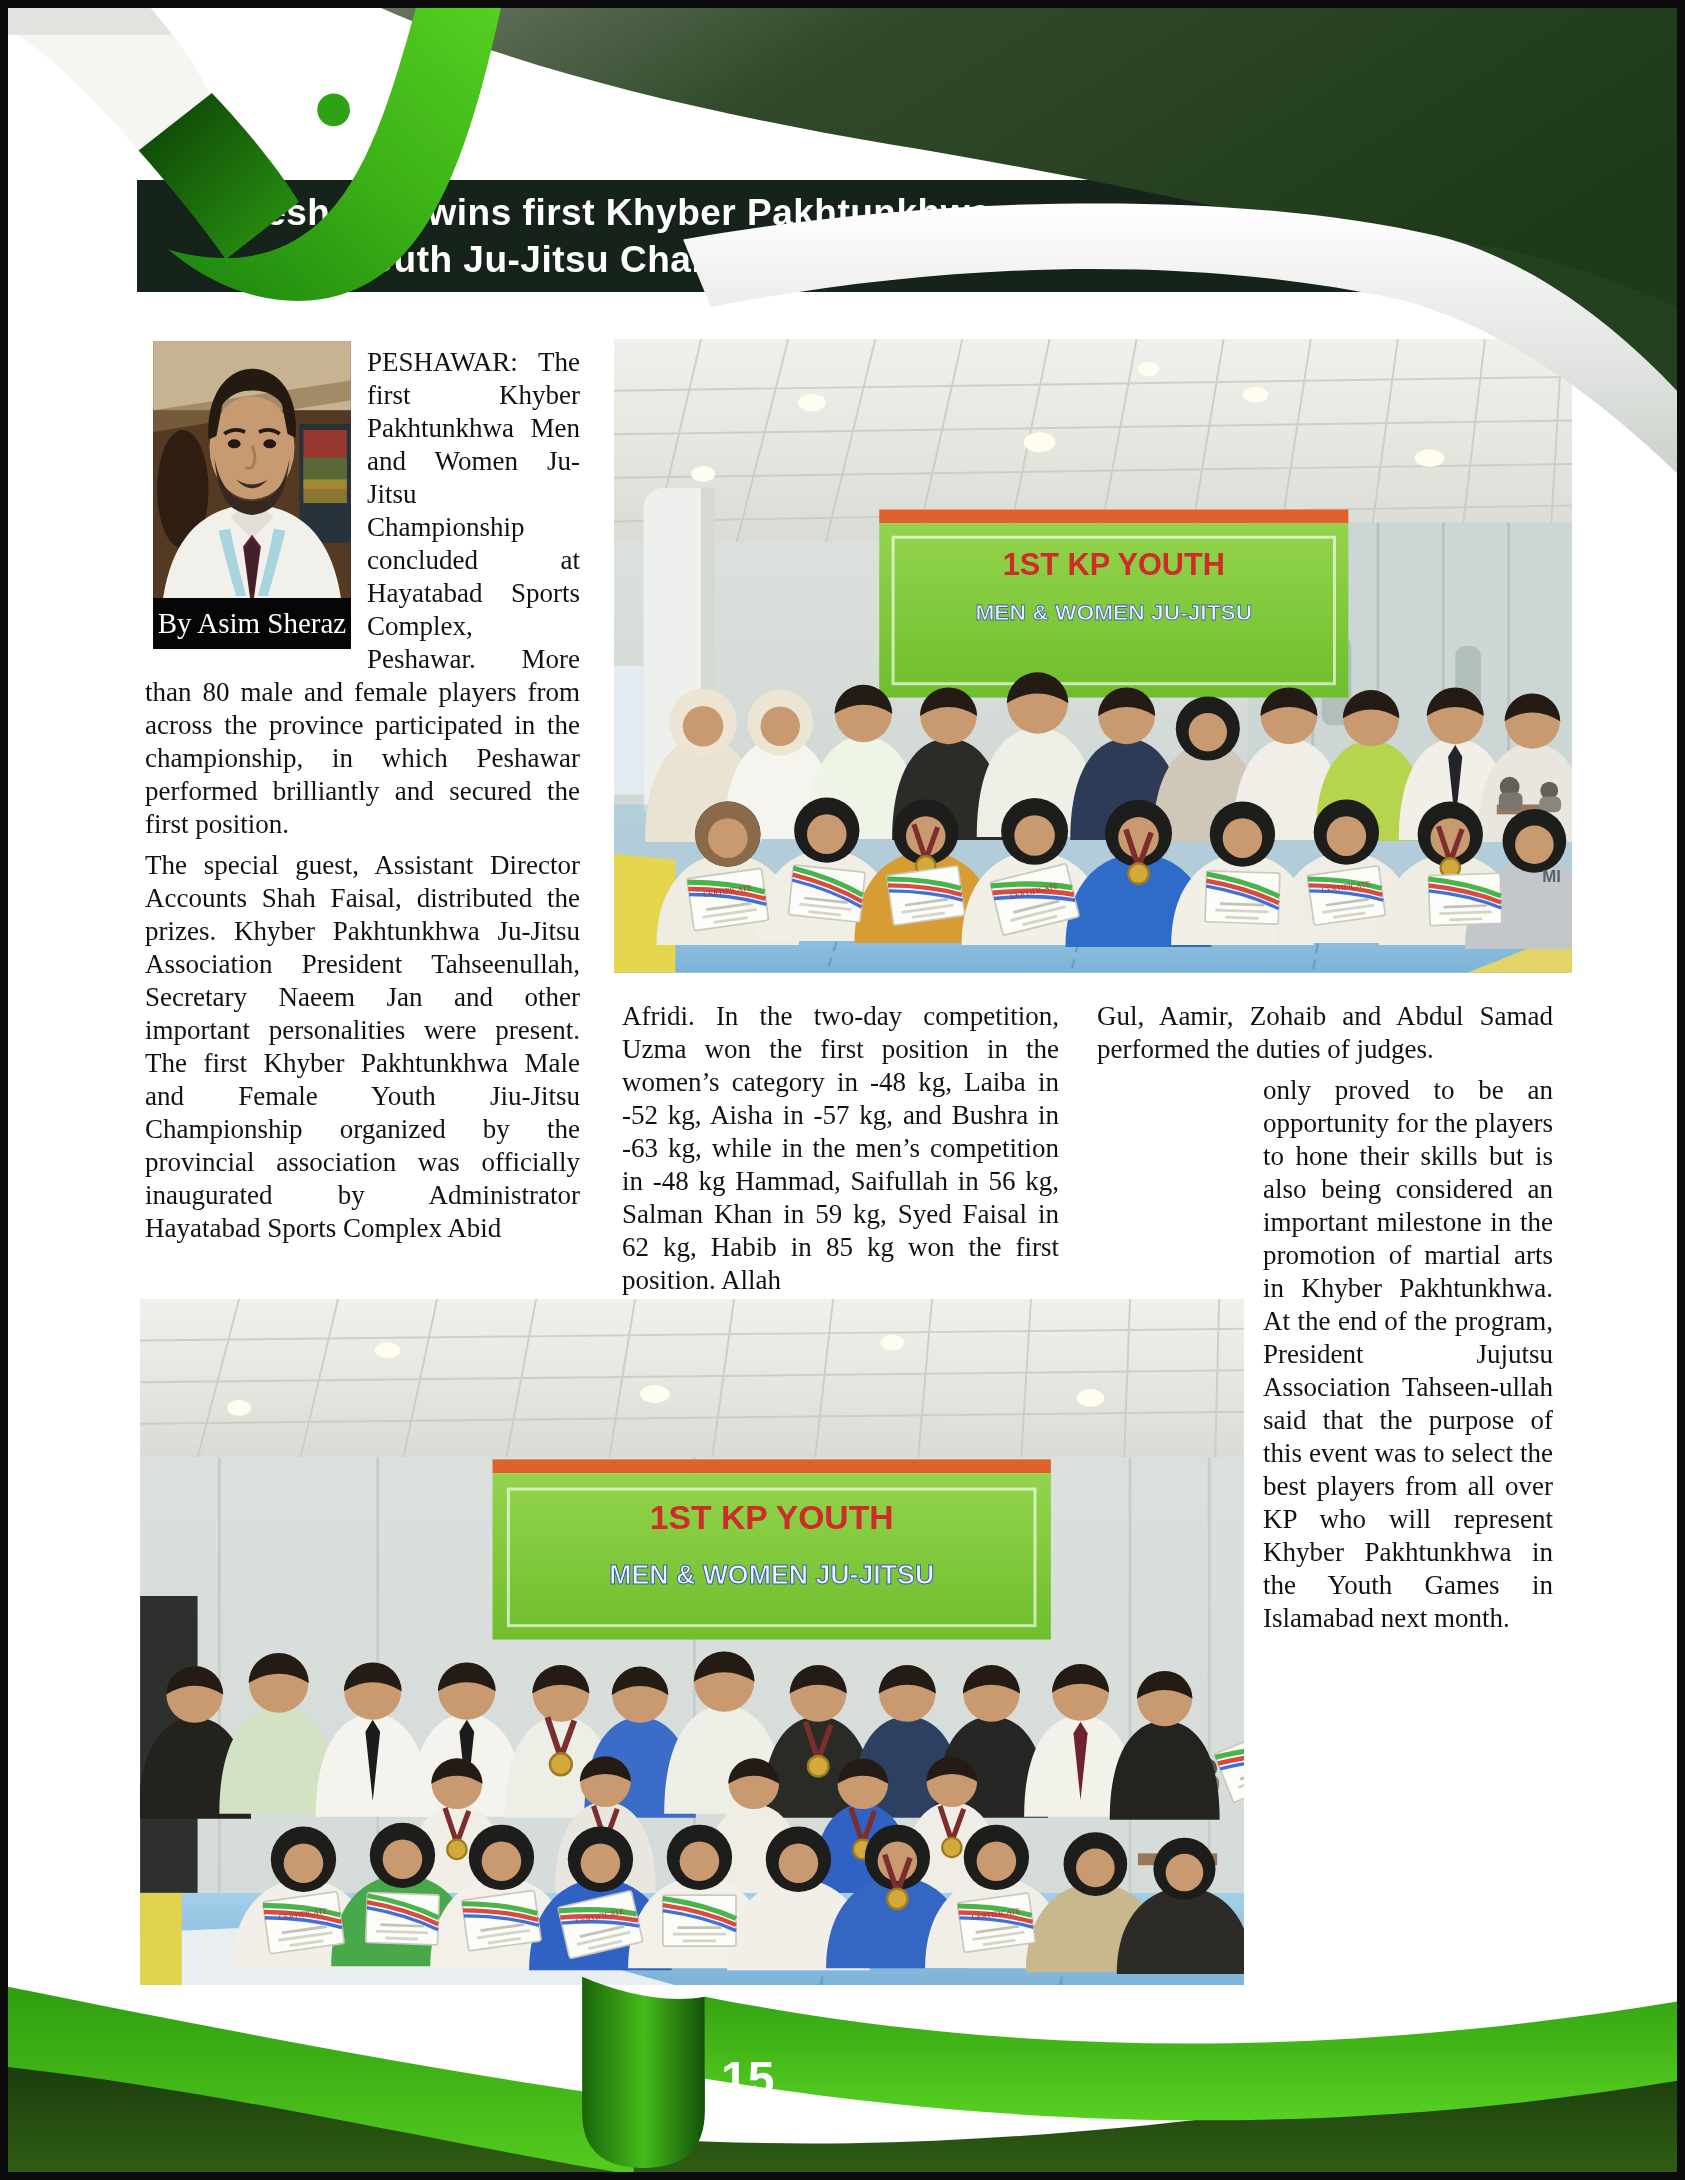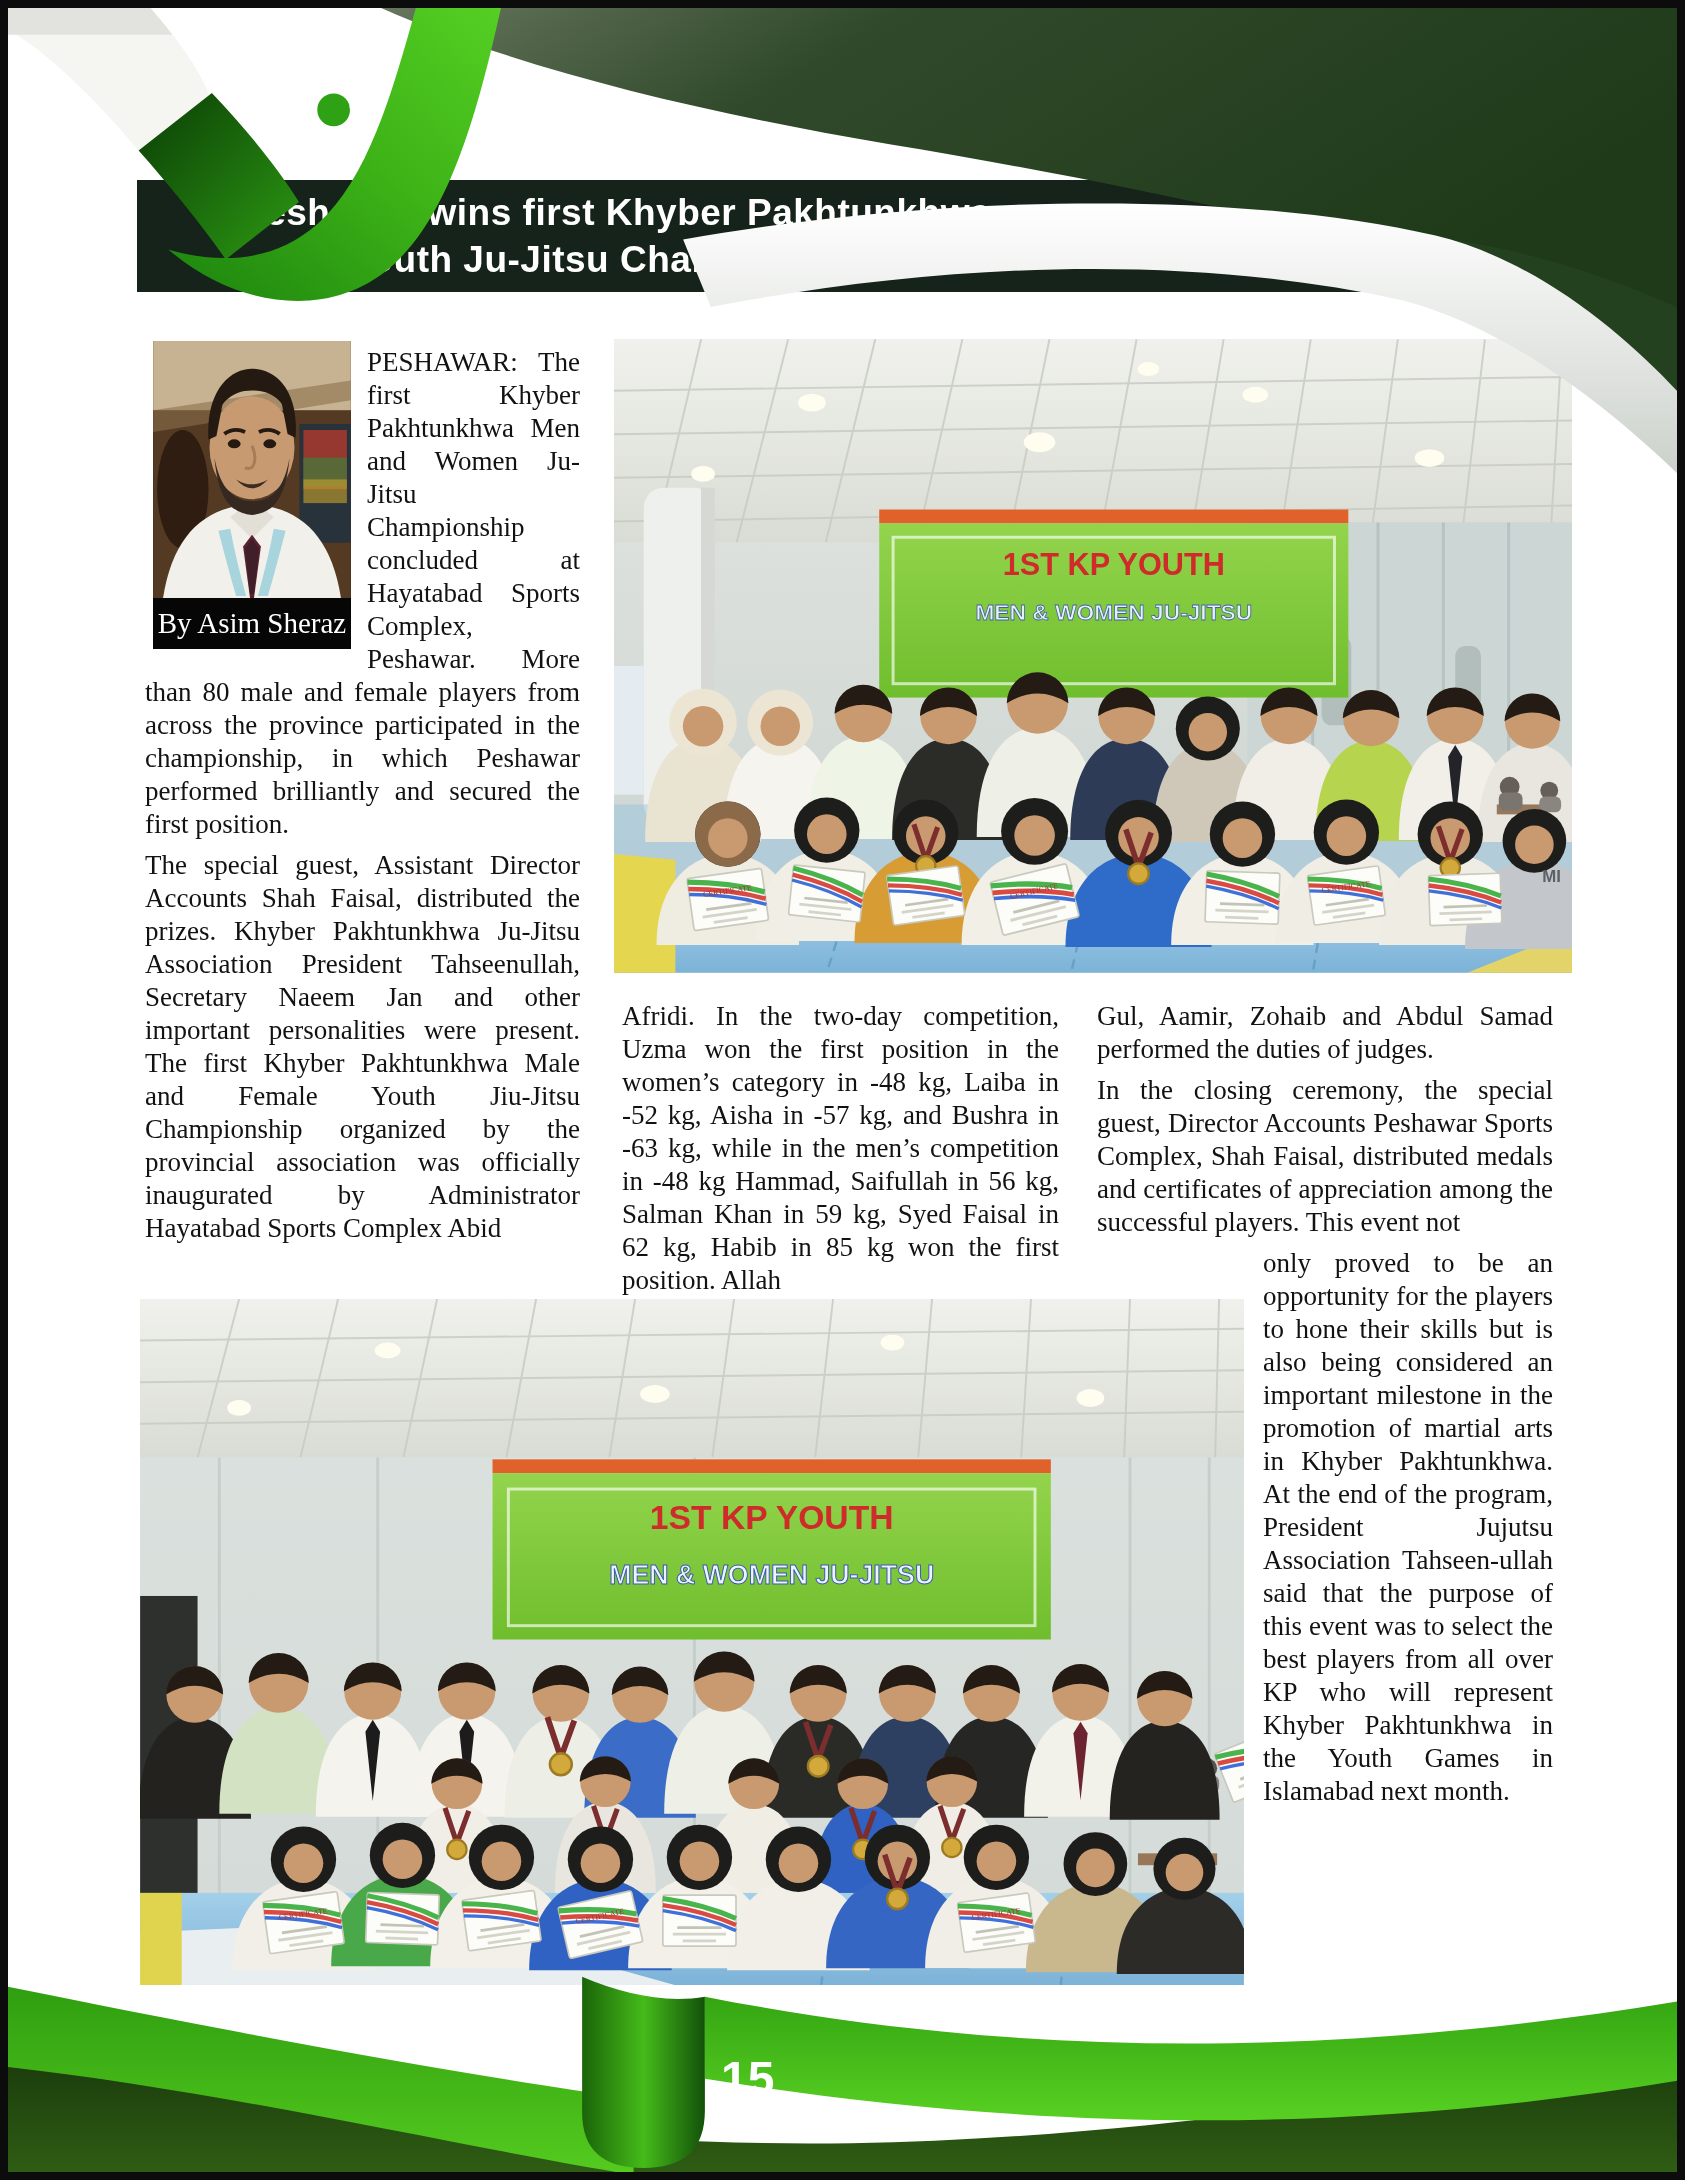--- a/index.html
+++ b/index.html
@@ -312,21 +312,20 @@
       <text transform="translate(740,556) rotate(-8)" text-anchor="middle" font-size="8" fill="#a03535" font-family="Liberation Serif,serif">CERTIFICATE</text>
     </g>
   </svg>
 
   <div class="abs col col-b">
     <p>Afridi. In the two-day competition, Uzma won the first position in the women’s category in -48 kg, Laiba in -52 kg, Aisha in -57 kg, and Bushra in -63 kg, while in the men’s competition in -48 kg Hammad, Saifullah in 56 kg, Salman Khan in 59 kg, Syed Faisal in 62 kg, Habib in 85 kg won the first position. Allah</p>
   </div>
 
   <div class="abs col col-c">
     <p>Gul, Aamir, Zohaib and Abdul Samad performed the duties of judges.</p>
-    <p>In the closing ceremony, the special guest, Director Accounts Peshawar Sports Complex, Shah Faisal, distributed medals and certificates of appreciation among the successful players. This event not</p>
     <p><span class="p2-spacer"></span><span>only proved to be an opportunity for the players to hone their skills but is also being considered an important milestone in the promotion of martial arts in Khyber Pakhtunkhwa. At the end of the program, President Jujutsu Association Tahseen-ullah said that the purpose of this event was to select the best players from all over KP who will represent Khyber Pakhtunkhwa in the Youth Games in Islamabad next month.</span></p>
   </div>
 
   <svg class="abs photo photo2" width="1104" height="686" viewBox="0 0 1115 693">
     <rect width="1115" height="693" fill="url(#gWall)"></rect>
     <g>
       <rect width="1115" height="160" fill="url(#gCeil)"></rect>
       <g stroke="#c7ccc3" stroke-width="2" opacity=".85">
         <path d="M100,0 L58,160"></path>
           <path d="M200,0 L162,160"></path>

